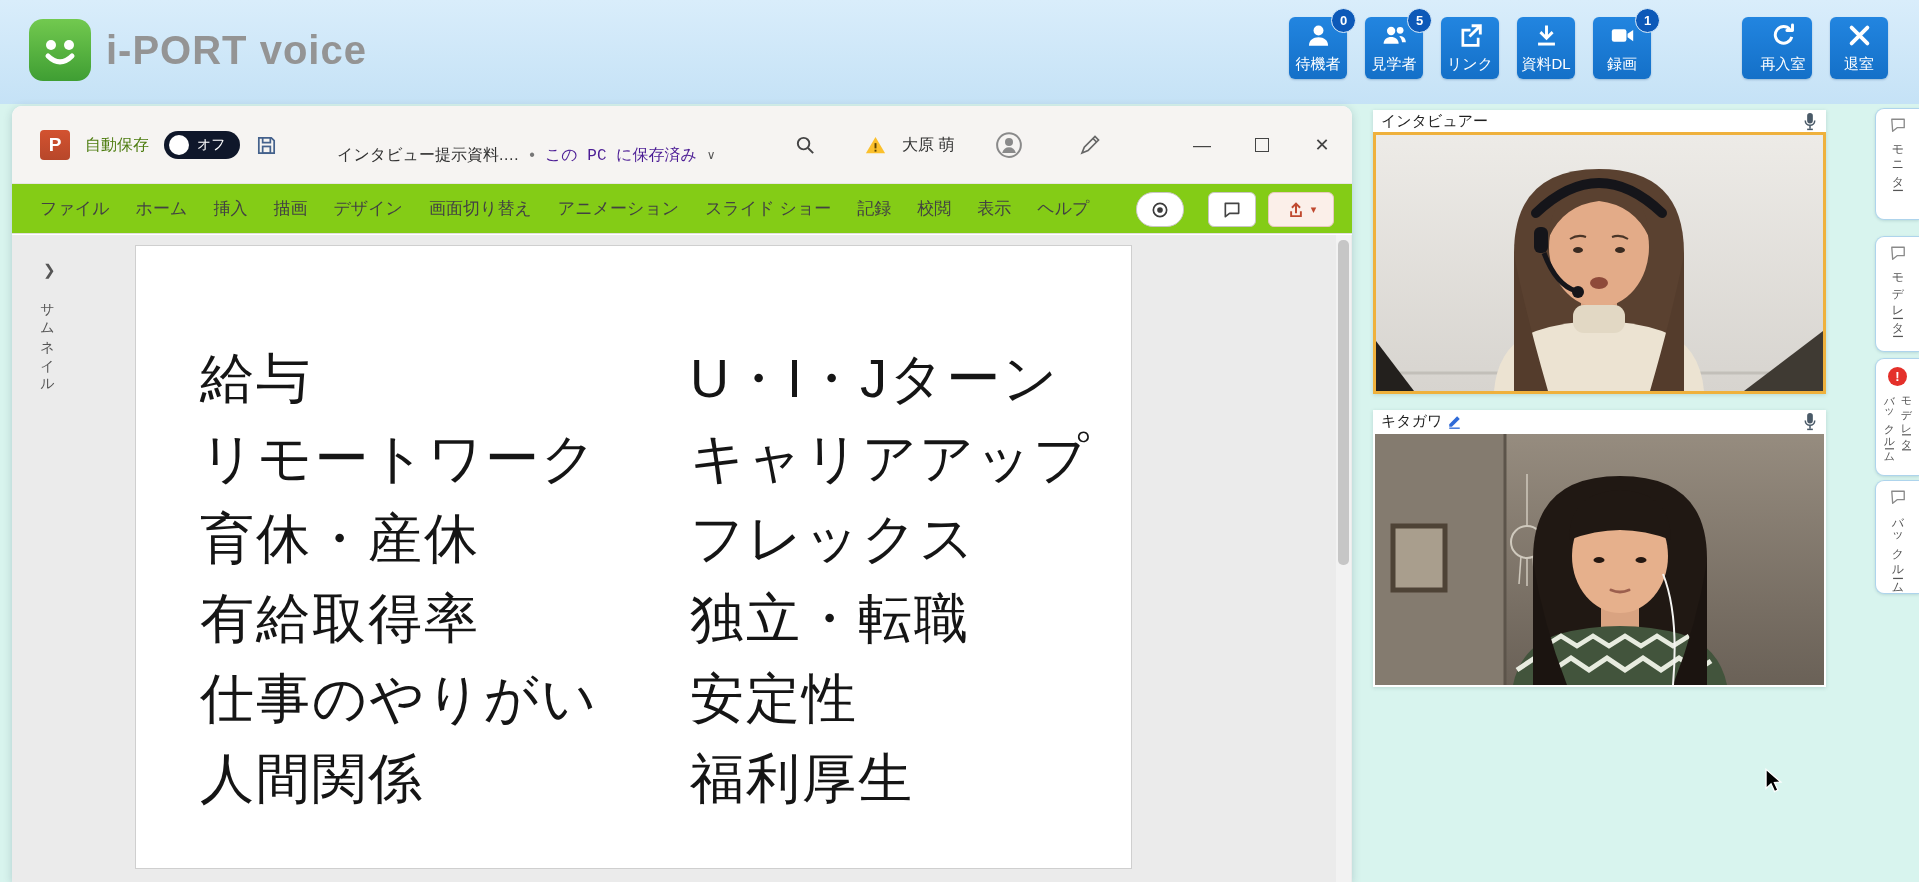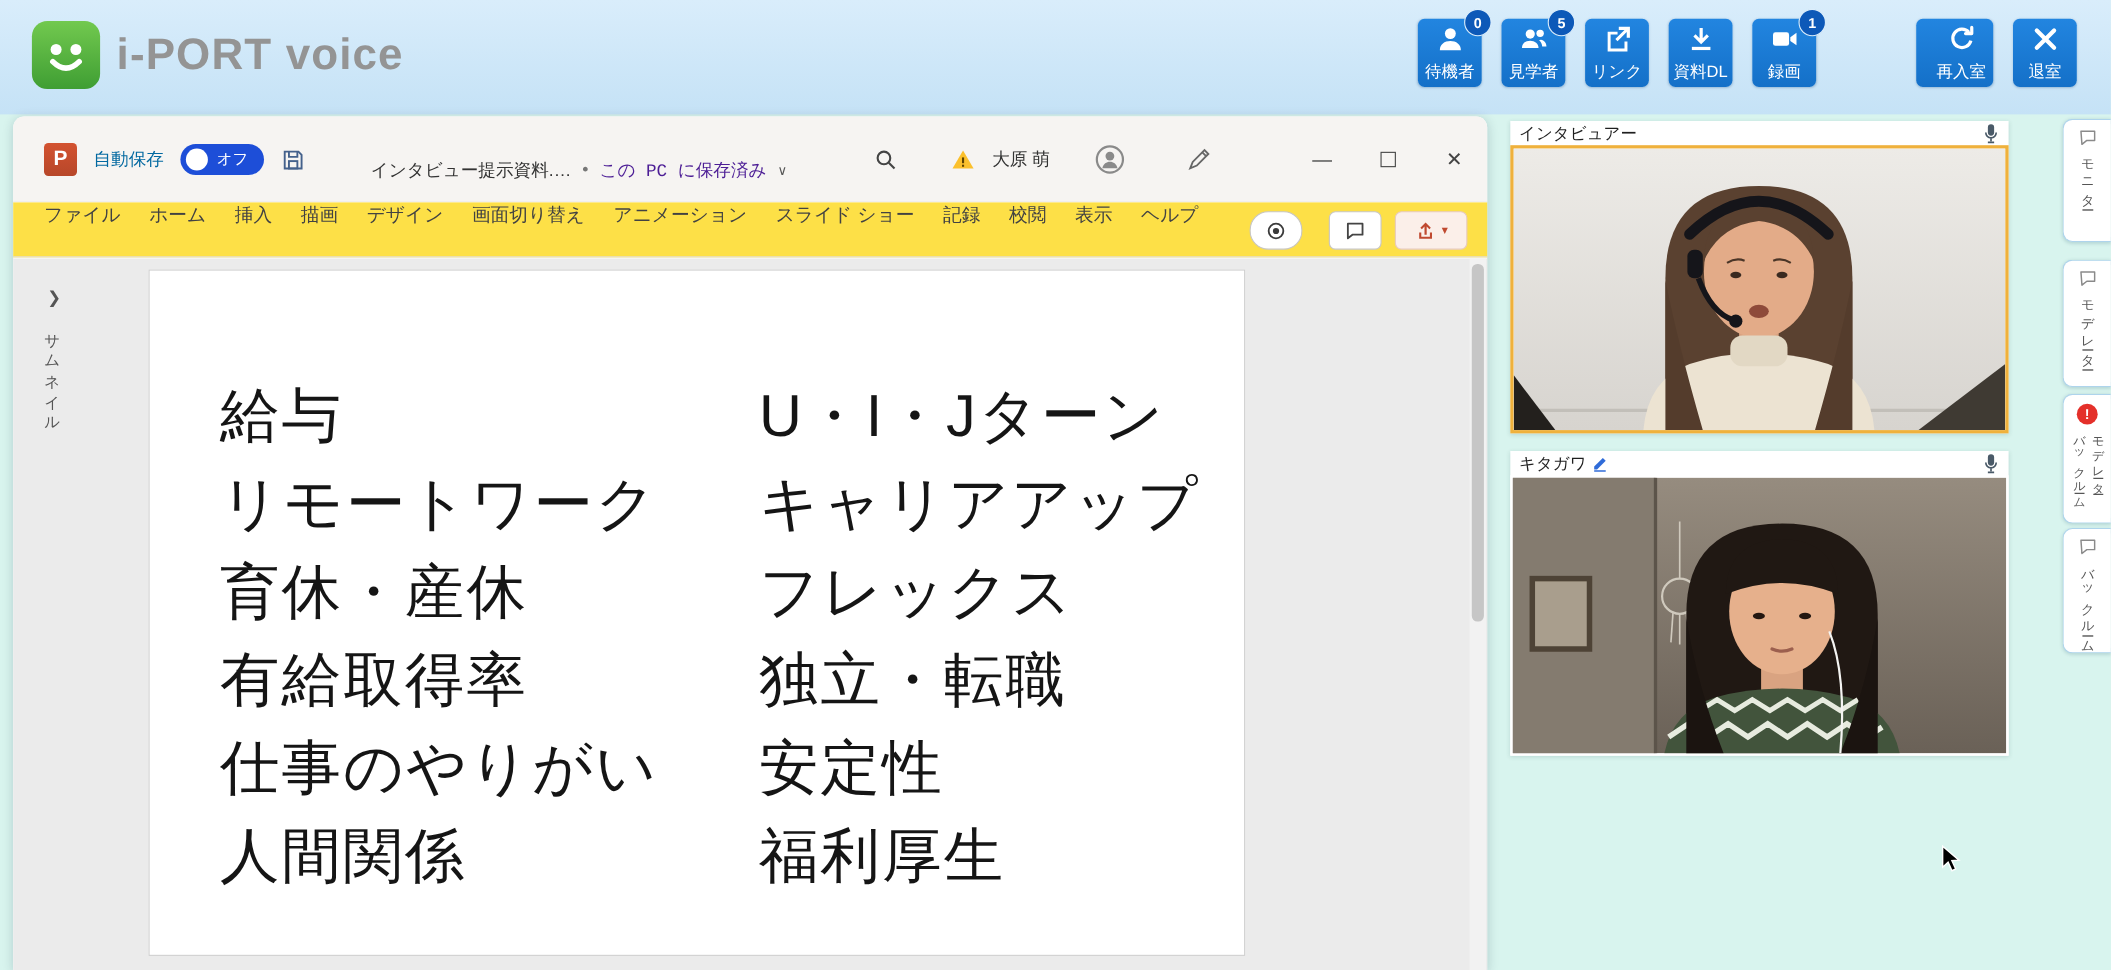--- a/index.html
+++ b/index.html
@@ -26,41 +26,41 @@
     display:flex;align-items:center;justify-content:center;z-index:2;}
   .hbtn.reenter{margin-left:73px;padding-left:12px;}
   
   .ppt{position:absolute;left:12px;top:106px;width:1340px;height:776px;background:#fff;
     border-radius:10px 10px 0 0;box-shadow:0 2px 10px rgba(0,40,60,.18);}
   .titlebar{position:relative;height:78px;background:#f6f4f2;border-radius:10px 10px 0 0;
     border-bottom:1px solid #e8e6e3;box-sizing:border-box;}
   .tb-left{position:absolute;left:28px;top:0;height:78px;display:flex;align-items:center;gap:15px;}
   .ppt-logo{width:30px;height:30px;border-radius:4px;background:linear-gradient(180deg,#d35230,#b7472a);
     color:#fff;font-weight:bold;font-size:19px;display:flex;align-items:center;justify-content:center;}
-  .autosave-label{font-size:16px;color:#0369a1;}
-  .toggle{width:76px;height:28px;border-radius:14px;background:#1d4ed8;display:flex;align-items:center;
+  .autosave-label{font-size:16px;color:#4d7c0f;}
+  .toggle{width:76px;height:28px;border-radius:14px;background:#0f172a;display:flex;align-items:center;
     padding:0 5px;gap:8px;box-sizing:border-box;cursor:pointer;}
   .knob{width:20px;height:20px;border-radius:50%;background:#fff;}
   .toggle-state{color:#fff;font-size:14px;}
   .save-ic svg{width:23px;height:23px;display:block;}
   .tb-title{position:absolute;left:325px;top:0;height:98px;display:flex;align-items:center;gap:10px;
     font-size:16px;color:#333;}
   .tb-sep{color:#777;}
   .tb-saved{color:#4c1d95;font-family:Liberation Mono, monospace;}
   .tb-chev{color:#555;font-size:12px;}
   .tb-ic{position:absolute;top:0;height:78px;display:flex;align-items:center;}
   .tb-search{left:782px;} .tb-warn{left:852px;} .tb-user{left:890px;font-size:16px;color:#333;}
   .tb-avatar{left:982px;} .tb-wand{left:1066px;}
   .win-controls{position:absolute;right:0;top:0;height:78px;display:flex;}
   .wc{width:60px;height:78px;display:flex;align-items:center;justify-content:center;
     color:#444;font-size:18px;cursor:pointer;}
   .max-box{width:12px;height:12px;border:1.6px solid #444;}
   
-  .menubar{position:relative;height:50px;background:#fde047;border-bottom:1px solid #e1dfdd;
-    display:flex;align-items:flex-start;padding-left:28px;gap:26px;font-size:17px;color:#424242;box-sizing:border-box;}
+  .menubar{position:relative;height:50px;background:#84cc16;border-bottom:1px solid #e1dfdd;
+    display:flex;align-items:center;padding-left:28px;gap:26px;font-size:17px;color:#424242;box-sizing:border-box;}
   .menubar span.mi{cursor:pointer;white-space:nowrap;}
   .rec-btn,.cmt-btn{position:absolute;top:8px;width:46px;height:33px;border:1px solid #c8c6c4;
     border-radius:6px;background:#fff;display:flex;align-items:center;justify-content:center;cursor:pointer;}
   .rec-btn{left:1124px;border-radius:17px;}
   .cmt-btn{left:1196px;}
   .share-btn{position:absolute;left:1256px;top:8px;width:64px;height:33px;border:1px solid #e7cabe;
     border-radius:6px;background:#fbefe9;display:flex;align-items:center;justify-content:center;gap:5px;cursor:pointer;}
   .share-chev{color:#c0492f;font-size:11px;}
   
   .workarea{position:absolute;left:0;right:0;top:129px;bottom:0;background:#ebebeb;overflow:hidden;}

